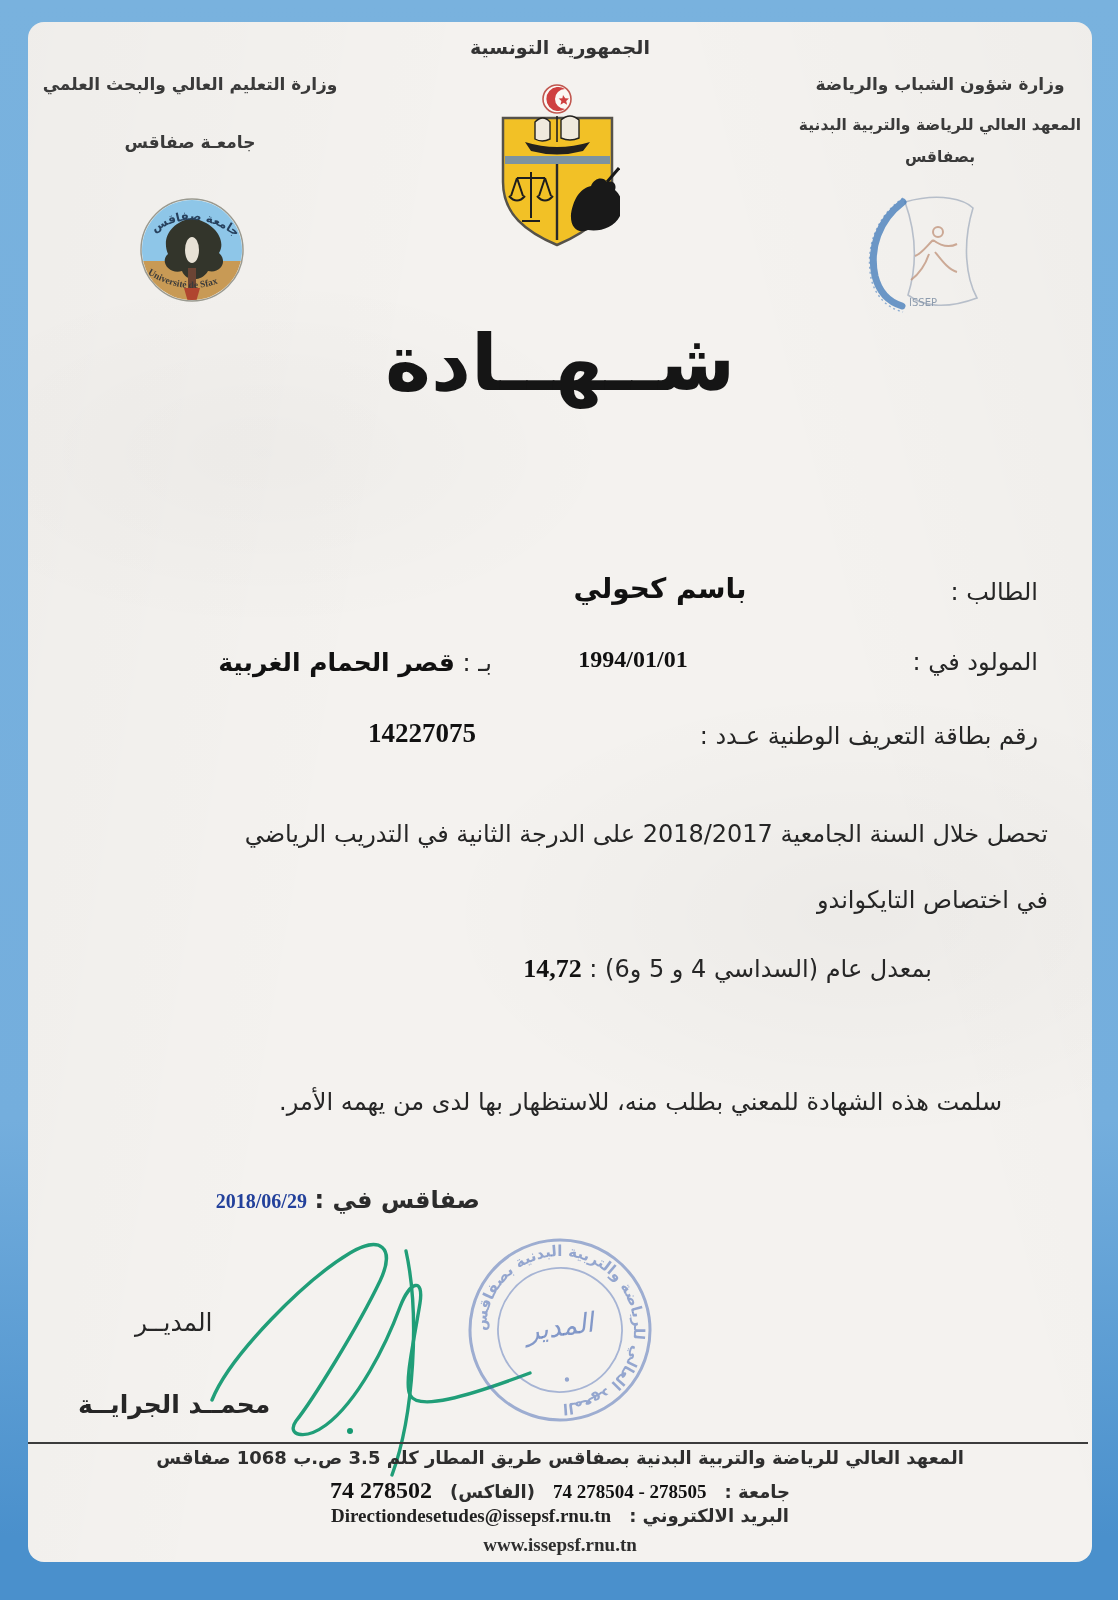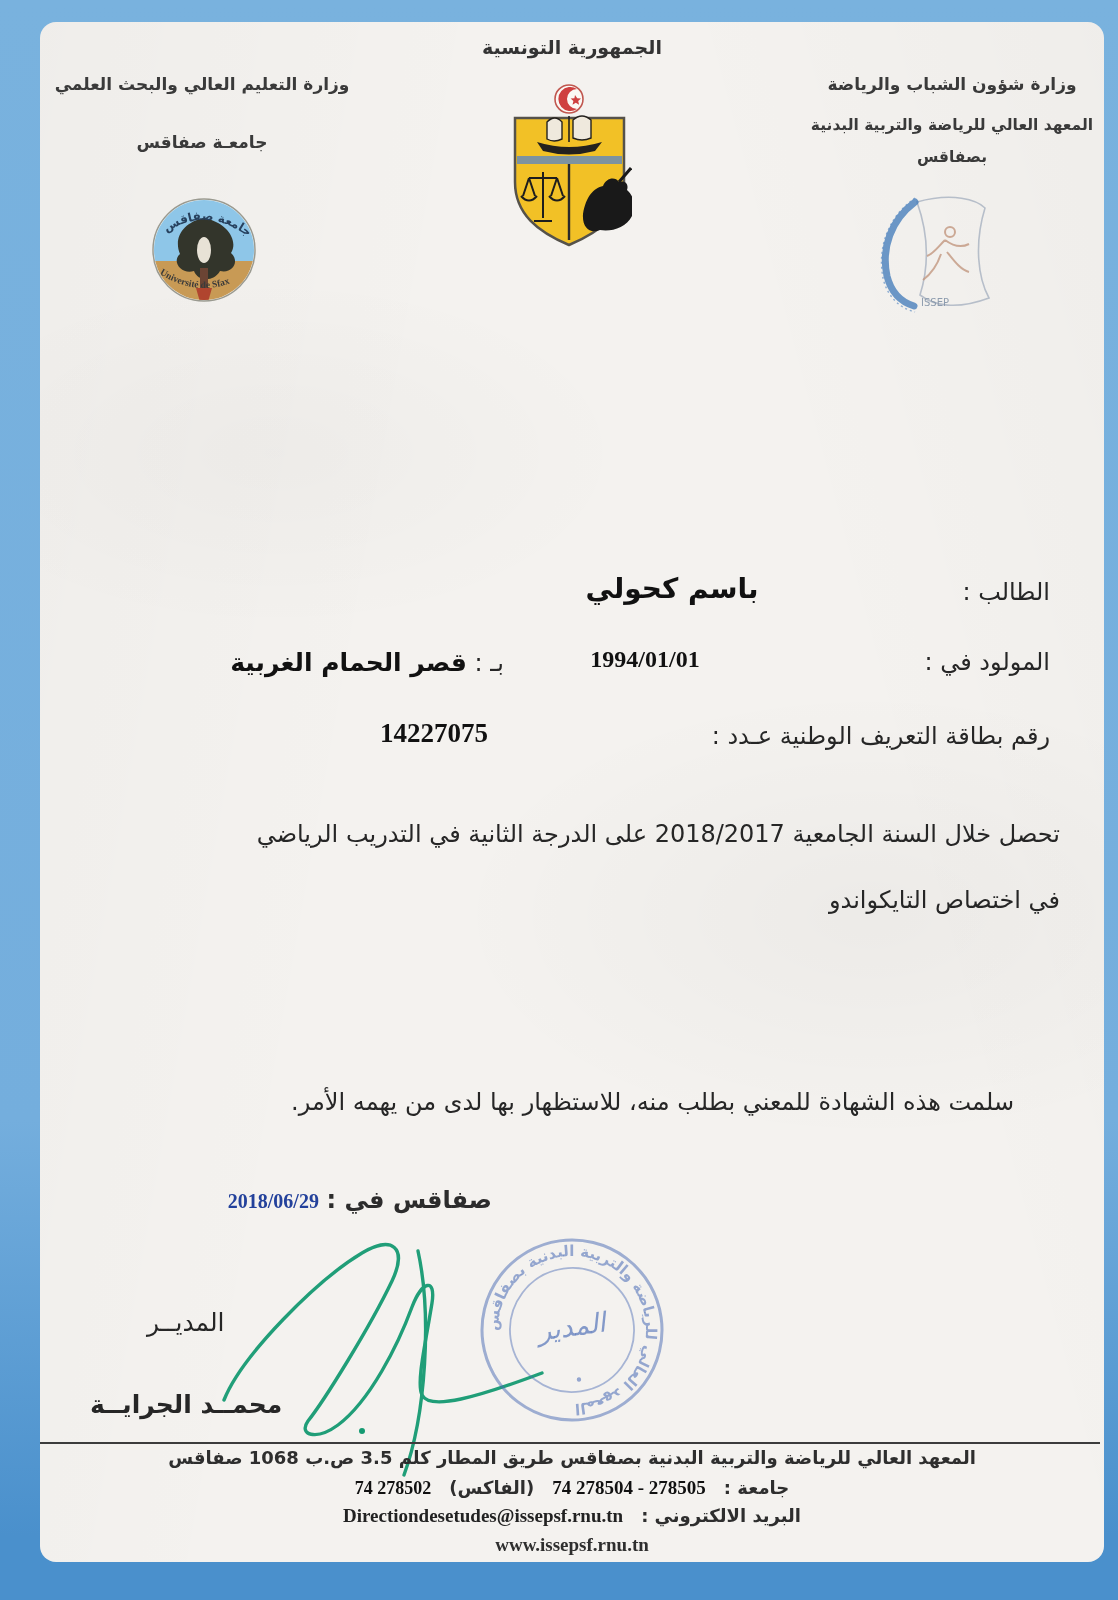--- a/index.html
+++ b/index.html
@@ -6,21 +6,21 @@
   body{
     width:1118px;height:1600px;
     font-family:"DejaVu Sans",sans-serif;
     background:#888;
   }
   .scan{
     position:relative;
     width:1118px;height:1600px;
     background:linear-gradient(180deg,#79b2de 0%,#74aedd 70%,#4a90cc 96%,#4a90cc 100%);
     box-sizing:border-box;
-    padding:22px 26px 38px 40px;
+    padding:22px 26px 38px 28px;
   }
   .paper{
     position:relative;
     width:1064px;height:1540px;
     border-radius:16px;
     background:
       radial-gradient(ellipse 600px 300px at 22% 28%, rgba(0,0,0,0.025), transparent 60%),
       radial-gradient(ellipse 700px 380px at 78% 58%, rgba(0,0,0,0.03), transparent 60%),
       linear-gradient(100deg, rgba(0,0,0,0.018) 0%, transparent 35%),
       linear-gradient(255deg, rgba(0,0,0,0.02) 0%, transparent 30%),
@@ -119,38 +119,43 @@
       <path d="M60,14 C96,4 120,12 128,20 C117,56 121,90 132,110 C100,122 77,118 63,107 C74,72 70,42 60,14 Z" fill="none" stroke="#a8b2c0" stroke-width="1.6" opacity="0.8"></path>
       <path d="M58,14 C34,32 24,60 30,88 C34,104 44,114 57,118" fill="none" stroke="#3e78b8" stroke-width="7" opacity="0.75" stroke-linecap="round"></path>
       <path d="M58,10 C32,28 20,58 26,90 C30,108 42,120 58,124" fill="none" stroke="#5f8fc4" stroke-width="1.4" stroke-dasharray="2 3" opacity="0.7"></path>
       <g stroke="#c2977f" stroke-width="2" fill="none" opacity="0.8">
         <circle cx="93" cy="44" r="5"></circle>
         <path d="M88,52 C80,60 76,66 70,68 M88,52 C96,58 104,60 112,56 M84,66 C80,78 74,86 66,92 M90,64 C98,74 104,82 112,84"></path>
       </g>
       <text x="78" y="118" text-anchor="middle" font-size="10" fill="#8494a8" opacity="0.9">ISSEP</text>
     </svg>
 
+    <div class="abs ctr title">شــهــادة</div>
 
 
     <div class="abs rtl body-line" style="right:54px;top:556px;">الطالب :</div>
     <div class="abs rtl body-line bold-val" style="left:517px;top:550px;width:230px;text-align:center;font-size:28px;">باسم كحولي</div>
 
     <div class="abs rtl body-line" style="right:54px;top:626px;">المولود في :</div>
     <div class="abs num body-line" style="left:540px;top:624px;width:130px;text-align:center;font-size:24px;">1994/01/01</div>
     <div class="abs rtl body-line" style="left:248px;top:626px;width:216px;">
       <span>بـ :</span>
       <span class="bold-val" style="font-size:25px;">قصر الحمام الغربية</span>
     </div>
 
     <div class="abs rtl body-line" style="right:54px;top:700px;">رقم بطاقة التعريف الوطنية عـدد :</div>
     <div class="abs num body-line" style="left:324px;top:696px;width:140px;text-align:center;font-size:27px;">14227075</div>
 
     <div class="abs rtl body-line" style="right:44px;top:798px;">تحصل خلال السنة الجامعية 2018/2017 على الدرجة الثانية في التدريب الرياضي</div>
     <div class="abs rtl body-line" style="right:44px;top:864px;">في اختصاص التايكواندو</div>
 
+    <div class="abs rtl body-line" style="right:160px;top:932px;">
+      <span>بمعدل عام (السداسي 4 و 5 و6) :</span>
+      <span class="num" dir="ltr" style="font-size:26px;">14,72</span>
+    </div>
 
     <div class="abs rtl body-line" style="right:90px;top:1066px;">سلمت هذه الشهادة للمعني بطلب منه، للاستظهار بها لدى من يهمه الأمر.</div>
 
     <div class="abs rtl body-line" style="right:612px;top:1164px;">
       <span style="font-weight:700;color:#2c2c2c;">صفاقس في :</span>
       <span class="date-blue" dir="ltr" style="font-size:20px;">2018/06/29</span>
     </div>
 
     <div class="abs rtl body-line" style="left:107px;top:1261px;font-size:25px;margin-top:25px;">المديــر</div>
     <div class="abs rtl body-line" style="left:50px;top:1368px;font-size:25px;font-weight:700;">محمــد الجرايــة</div>
@@ -179,21 +184,21 @@
     </svg>
 
     <div class="abs rule" style="left:0;top:1420px;right:4px;"></div>
 
     <div class="abs ctr rtl footer-line" style="top:1425px;">المعهد العالي للرياضة والتربية البدنية بصفاقس طريق المطار كلم 3.5 ص.ب 1068 صفاقس</div>
 
     <div class="abs rtl footer-flex footer-line" style="left:0;right:0;top:1455px;">
       <span>جامعة :</span>
       <span class="num" dir="ltr" style="font-size:19px;">74 278504 - 278505</span>
       <span>(الفاكس)</span>
-      <span class="num" dir="ltr" style="font-size:18px;">74 278502</span>
+      <span class="num" dir="ltr" style="font-size:24px;">74 278502</span>
     </div>
 
     <div class="abs rtl footer-flex footer-line" style="left:0;right:0;top:1483px;">
       <span>البريد الالكتروني :</span>
       <span class="serif" dir="ltr" style="font-size:19px;font-weight:700;color:#222;">Directiondesetudes@issepsf.rnu.tn</span>
     </div>
 
     <div class="abs ctr footer-line serif" style="top:1512px;font-size:19px;text-align:center;">www.issepsf.rnu.tn</div>
 
   </div>

